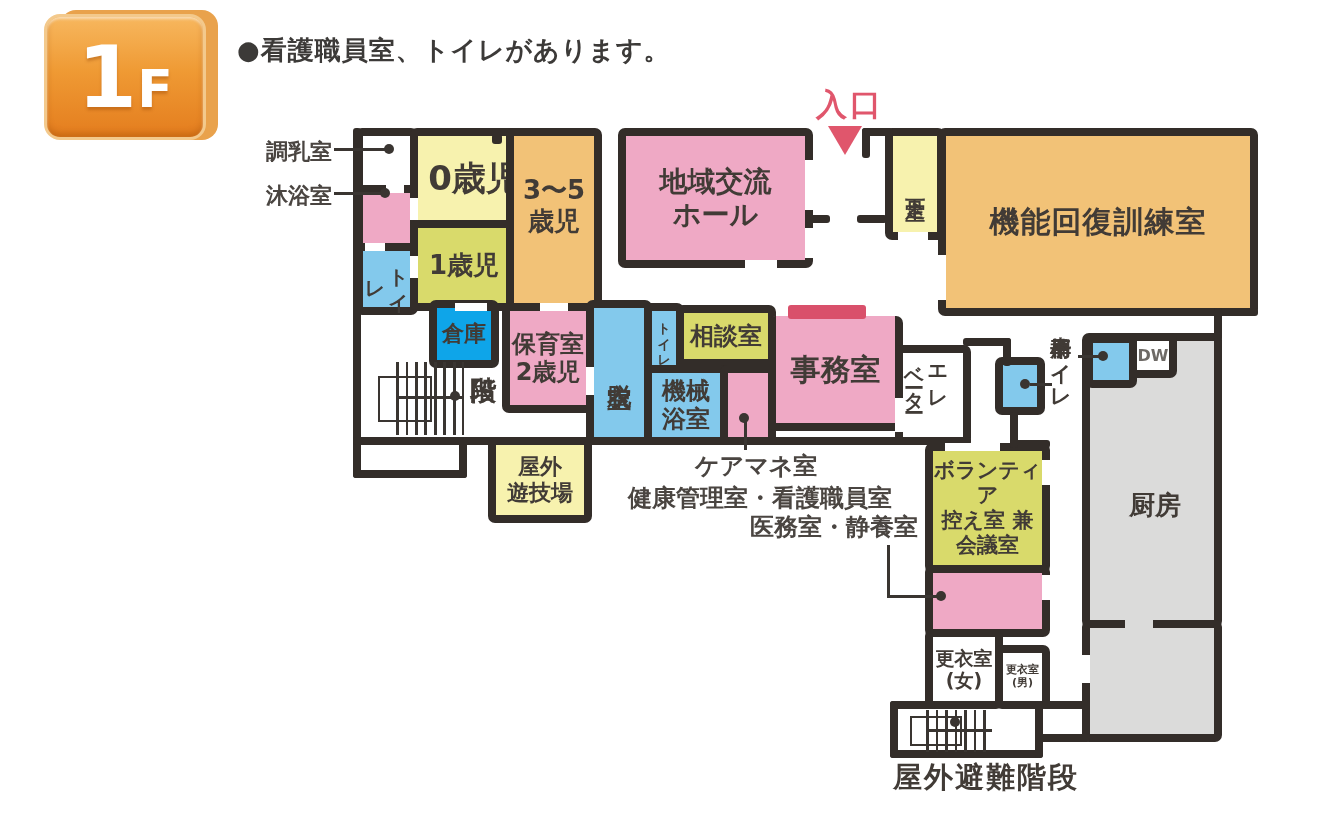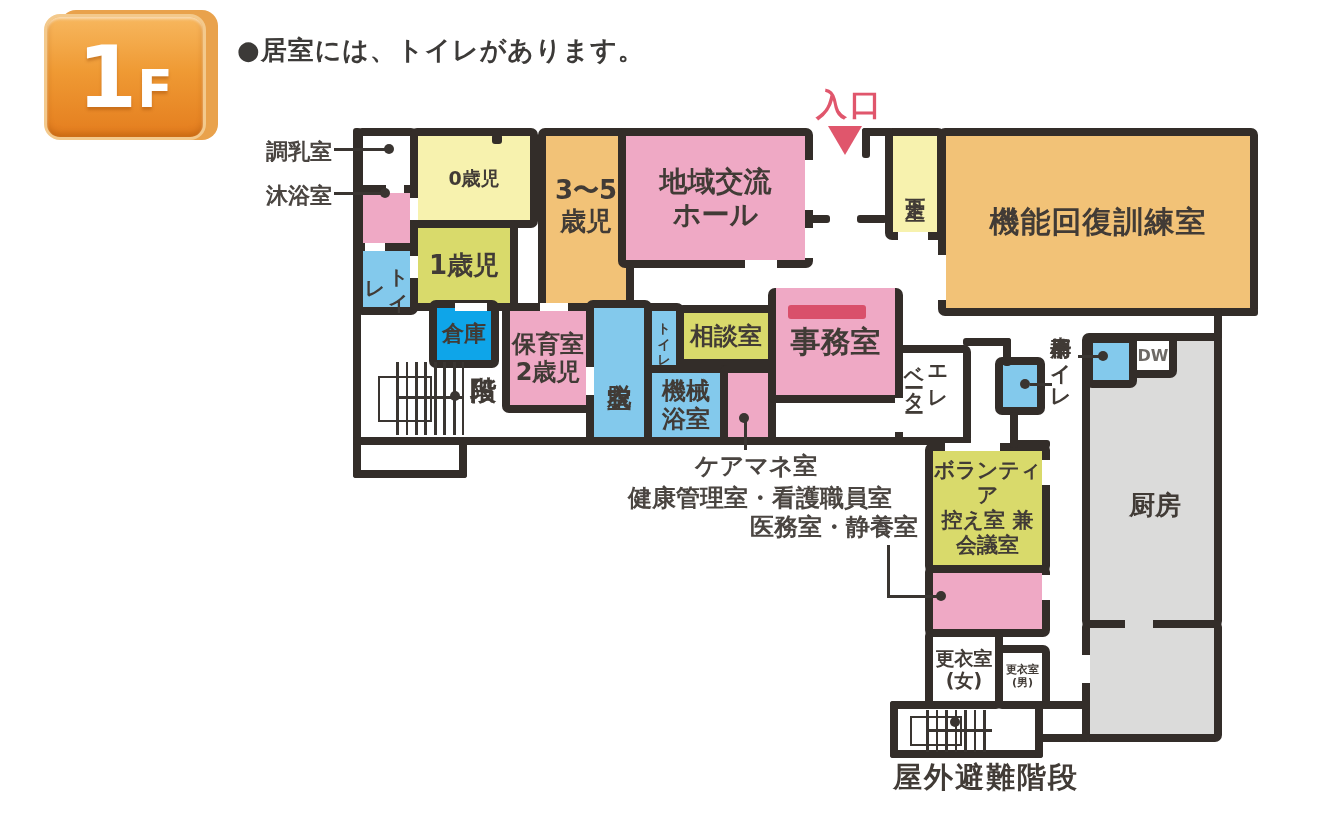--- a/index.html
+++ b/index.html
@@ -38,38 +38,38 @@
 <div id="canvas">
 
   <div>
     <div class="badge-back"></div>
     <div class="badge">
       <span class="n1">1</span>
         <span class="nf">F</span>
     </div>
   </div>
 
-  <div class="ann" style="left:237px;top:33px;font-size:26px;color:#3c3a38;letter-spacing:1px;">●居室には、トイレがあります。</div>
+  <div class="ann" style="left:237px;top:33px;font-size:26px;color:#3c3a38;letter-spacing:1px;">●看護職員室、トイレがあります。</div>
 
   <div class="ann" style="left:810px;top:84px;width:80px;text-align:center;font-size:31px;font-weight:700;color:var(--red);letter-spacing:3px;">入口</div>
   <div class="tri"></div>
 
   <div class="room" style="left:355px;top:128px;width:63px;height:65px;background:#fff;"></div>
   <div class="room" style="left:355px;top:185px;width:63px;height:66px;background:var(--pink);"></div>
   <div class="room" style="left:355px;top:243px;width:63px;height:72px;background:var(--blue);">
     <span class="lbl vtext" style="font-size:20px;">トイレ</span>
   </div>
 
   <div class="room" style="left:410px;top:128px;width:128px;height:100px;background:var(--paleyellow);">
-    <span class="lbl" style="font-size:19px;">0歳児</span>
+    <span class="lbl" style="font-size:34px;">0歳児</span>
   </div>
   <div class="room" style="left:410px;top:220px;width:108px;height:91px;background:var(--ygreen);">
     <span class="lbl" style="font-size:26px;">1歳児</span>
   </div>
-  <div class="room" style="left:538px;top:128px;width:96px;height:183px;background:var(--orange);padding-bottom:28px;">
+  <div class="room" style="left:506px;top:128px;width:96px;height:183px;background:var(--orange);padding-bottom:28px;">
     <span class="lbl" style="font-size:26px;">
       <span style="display:block;">3〜5</span>
       <span style="display:block;">歳児</span>
     </span>
   </div>
   <div class="room" style="left:618px;top:128px;width:195px;height:140px;background:var(--pink);">
     <span class="lbl" style="font-size:28px;">
       <span style="display:block;">地域交流</span>
       <span style="display:block;">ホール</span>
     </span>
@@ -99,21 +99,21 @@
   <div class="room" style="left:676px;top:305px;width:100px;height:62px;background:var(--ygreen);">
     <span class="lbl" style="font-size:24px;">相談室</span>
   </div>
   <div class="room" style="left:644px;top:365px;width:84px;height:80px;background:var(--blue);">
     <span class="lbl" style="font-size:24px;">
       <span style="display:block;">機械</span>
       <span style="display:block;">浴室</span>
     </span>
   </div>
   <div class="room" style="left:720px;top:365px;width:56px;height:80px;background:var(--pink);"></div>
-  <div class="room" style="left:768px;top:288px;width:135px;height:115px;background:var(--pink);border-top:0;align-items:center;">
+  <div class="room" style="left:768px;top:316px;width:135px;height:115px;background:var(--pink);border-top:0;align-items:center;">
     <span class="lbl" style="font-size:30px;">事務室</span>
   </div>
   <div style="position:absolute;left:788px;top:305px;width:78px;height:14px;background:#d9506b;border-radius:3px;"></div>
 
   <div class="room" style="left:895px;top:345px;width:76px;height:100px;background:#fff;"></div>
   <div class="vtext lbl" style="position:absolute;left:902px;top:353px;height:86px;font-size:20px;">
     <span style="display:block;">エレ</span>
     <span style="display:block;">ベーター</span>
   </div>
 
@@ -154,20 +154,26 @@
       <span style="display:block;">(女)</span>
     </span>
   </div>
   <div class="room" style="left:995px;top:645px;width:55px;height:64px;background:#fff;">
     <span class="lbl" style="font-size:11px;">
       <span style="display:block;">更衣室</span>
       <span style="display:block;">(男)</span>
     </span>
   </div>
 
+  <div class="room" style="left:488px;top:437px;width:104px;height:86px;background:var(--paleyellow);">
+    <span class="lbl" style="font-size:22px;">
+      <span style="display:block;">屋外</span>
+      <span style="display:block;">遊技場</span>
+    </span>
+  </div>
 
   <div class="wall" style="left:353px;top:128px;width:8px;height:350px;"></div>
   <div class="wall" style="left:353px;top:470px;width:114px;height:8px;"></div>
   <div class="wall" style="left:459px;top:437px;width:8px;height:41px;"></div>
   <div class="wall" style="left:353px;top:437px;width:618px;height:8px;"></div>
   <div class="wall" style="left:482px;top:303px;width:28px;height:8px;"></div>
   <div class="wall" style="left:862px;top:128px;width:31px;height:8px;"></div>
   <div class="wall" style="left:862px;top:128px;width:8px;height:30px;"></div>
   <div class="wall" style="left:805px;top:215px;width:25px;height:8px;"></div>
   <div class="wall" style="left:857px;top:215px;width:30px;height:8px;"></div>

